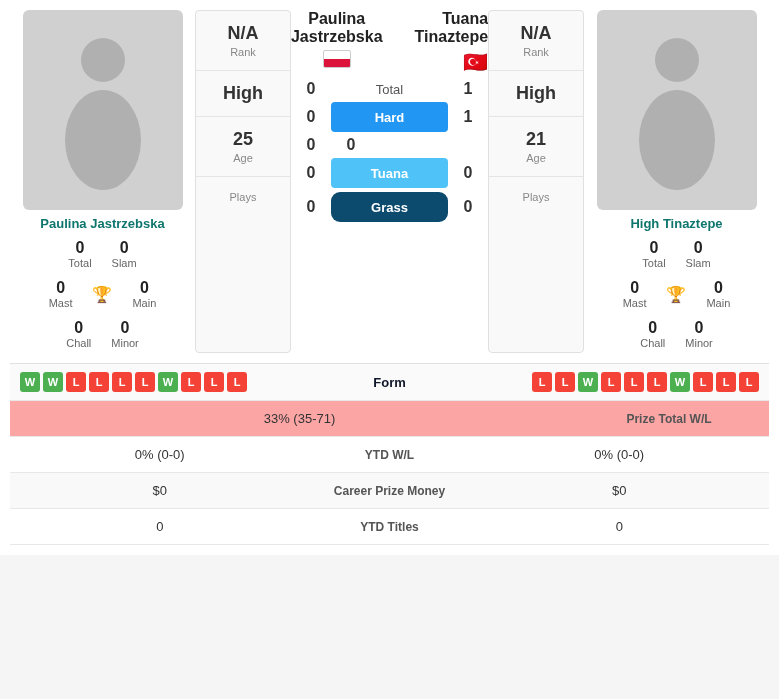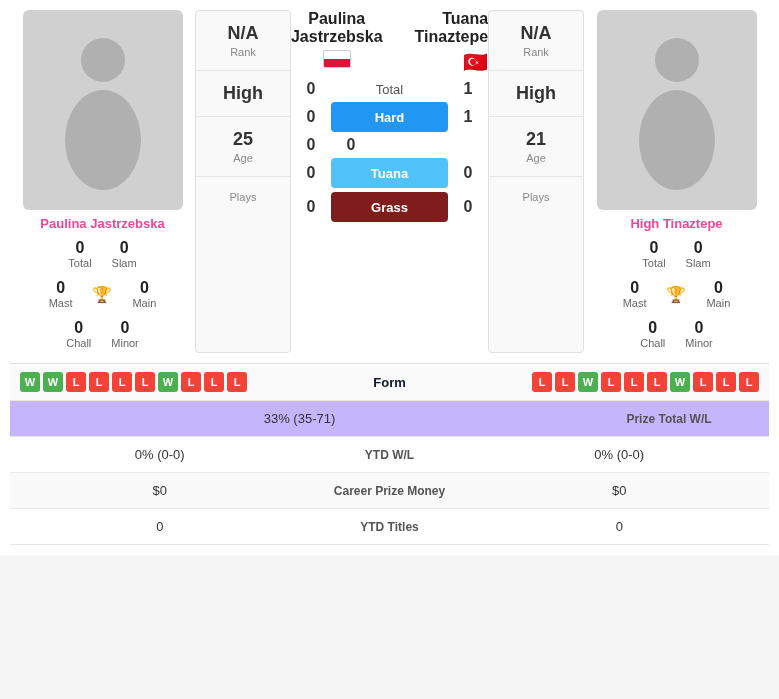--- a/index.html
+++ b/index.html
@@ -39,21 +39,21 @@
       width: 100px;
       height: 160px;
       fill: #a0a0a0;
     }
 
     .player-name {
       font-size: 13px;
       font-weight: bold;
       text-align: center;
       margin: 6px 0 4px;
-      color: #ec4899;
+      color: #0f766e;
     }
 
     .player-stats {
       width: 100%;
       display: flex;
       flex-direction: column;
       gap: 2px;
     }
 
     .stats-row {
@@ -160,21 +160,21 @@
       border-radius: 4px;
       color: white;
       font-size: 13px;
       font-weight: bold;
       cursor: pointer;
     }
 
     .surface-hard { background: #2196F3; }
     .surface-clay { background: #FF9800; }
     .surface-indoor { background: #4FC3F7; }
-    .surface-grass { background: #7f1d1d; }
+    .surface-grass { background: #0c4a6e; border-radius: 9px; }
 
     
     .flag-pl {
       display: inline-block;
       width: 28px;
       height: 18px;
       background: linear-gradient(to bottom, white 50%, #dc143c 50%);
       border: 1px solid #ccc;
       border-radius: 2px;
     }
@@ -468,21 +468,21 @@
           <span class="badge badge-l">L</span>
           <span class="badge badge-l">L</span>
           <span class="badge badge-w">W</span>
           <span class="badge badge-l">L</span>
           <span class="badge badge-l">L</span>
           <span class="badge badge-l">L</span>
         </div>
     </div>
 
     <div id="stat-rows">
-        <div class="stat-comparison-row" style="background: #c4b5fd;">
+        <div class="stat-comparison-row" style="background: #fca5a5;">
           <div class="comp-left">33% (35-71)</div>
           <div class="comp-label">Prize Total W/L</div>
         </div>
         <div class="stat-comparison-row" style="background: rgb(255, 255, 255);">
           <div class="comp-left">0% (0-0)</div>
           <div class="comp-label">YTD W/L</div>
           <div class="comp-right">0% (0-0)</div>
         </div>
         <div class="stat-comparison-row" style="background: rgb(249, 249, 249);">
           <div class="comp-left">$0</div>

